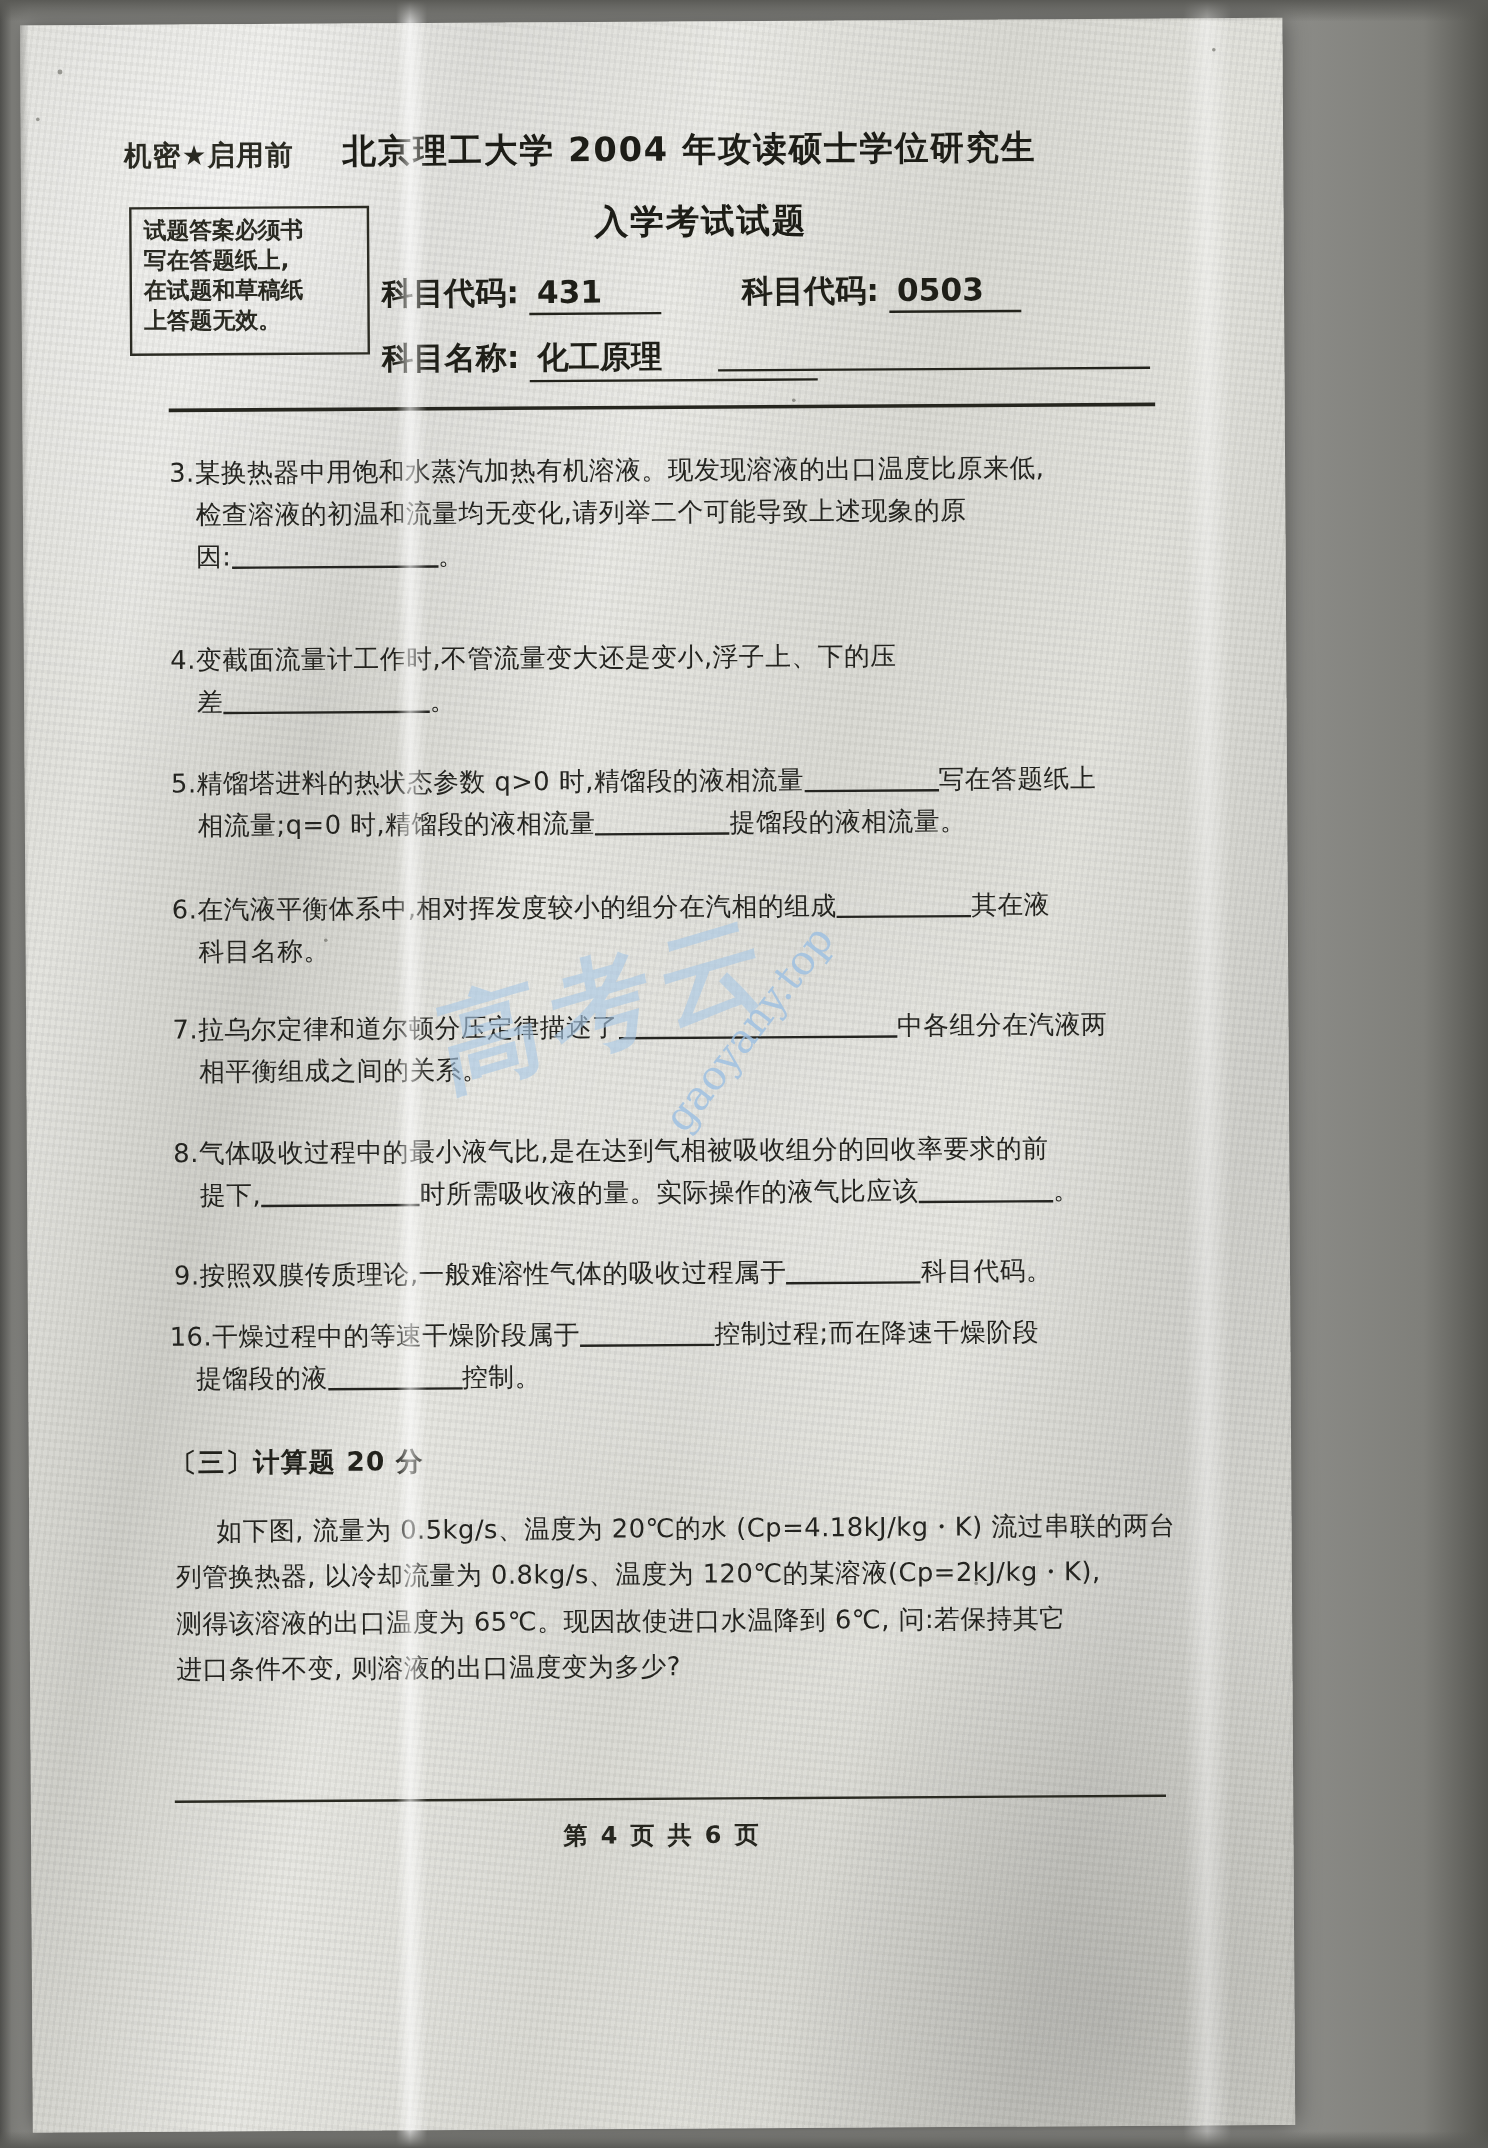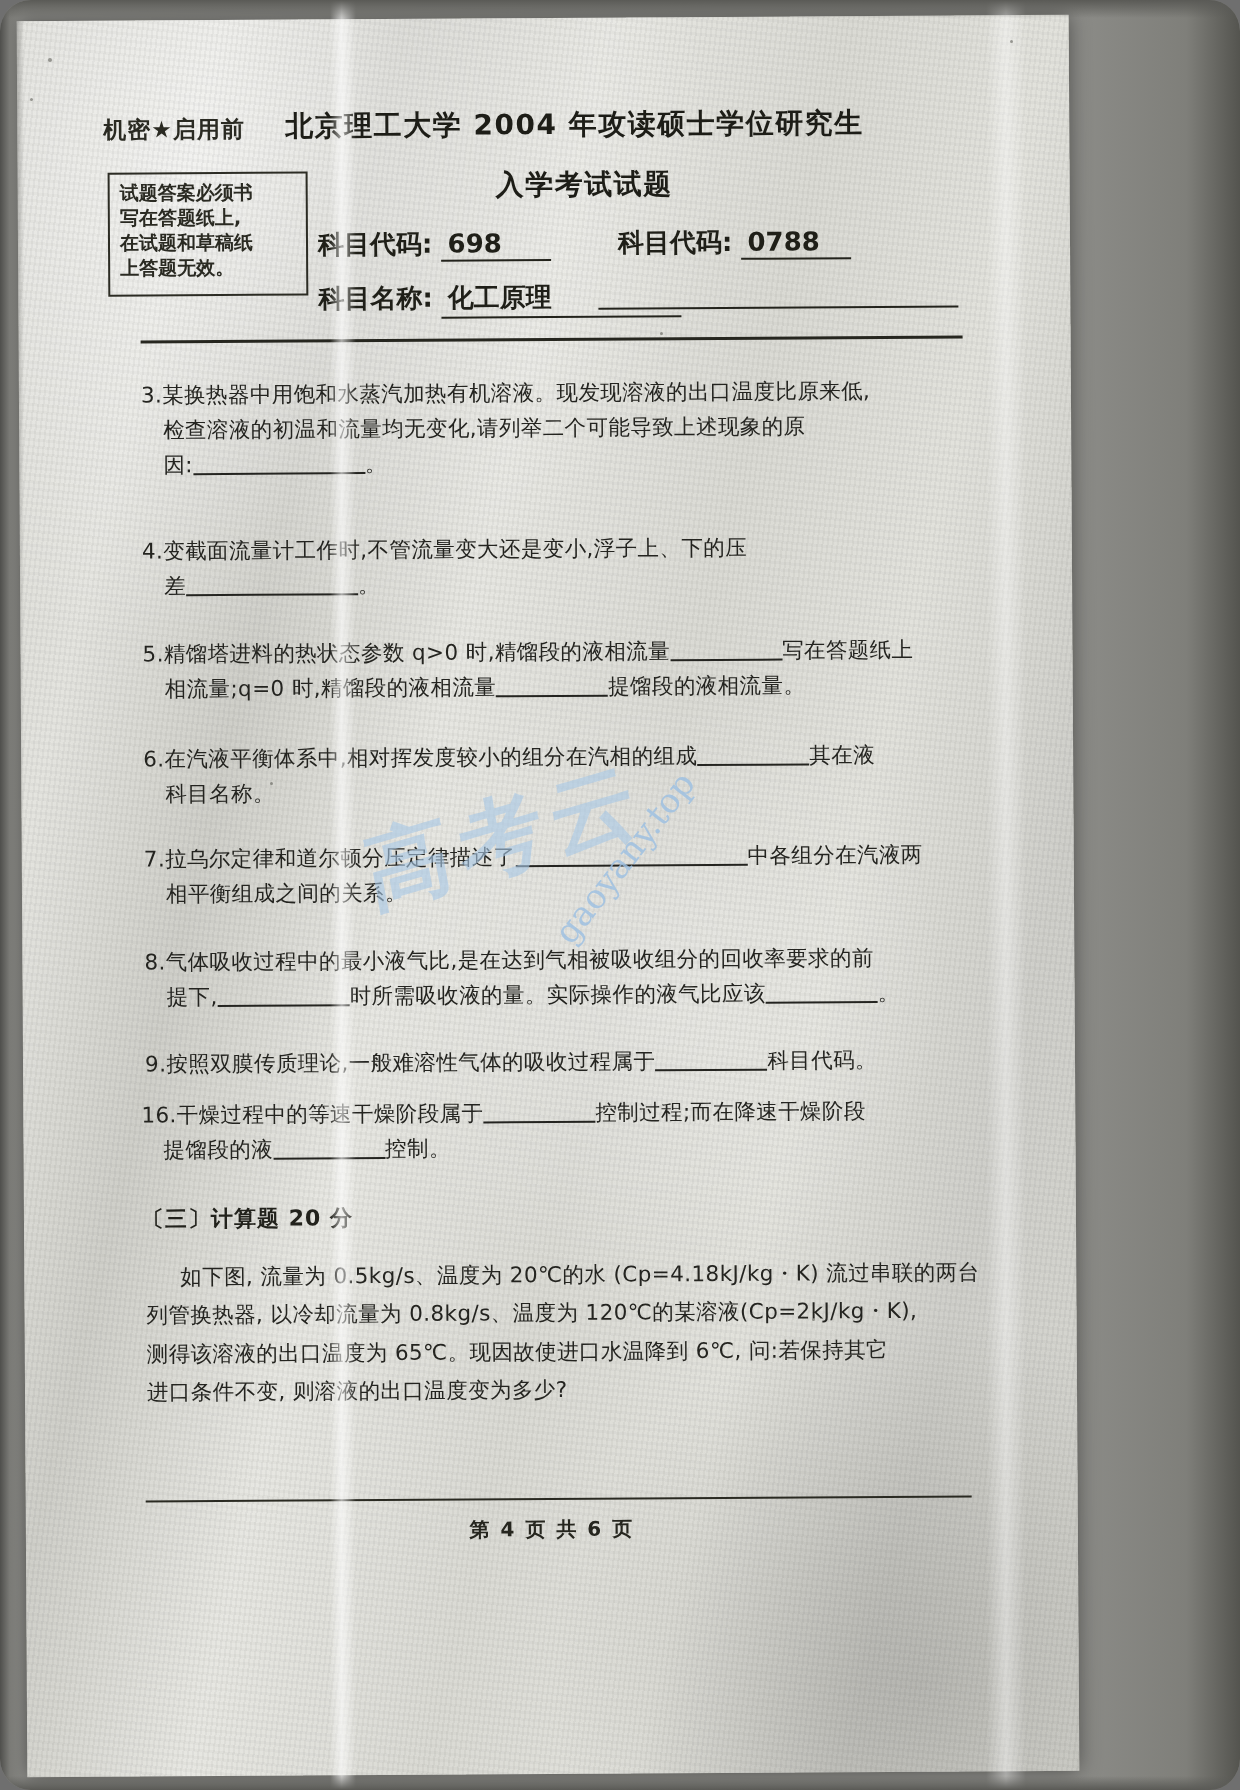--- a/index.html
+++ b/index.html
@@ -7,21 +7,20 @@
     padding: 0;
     background: #6f6f6f;
   }
   .page {
     position: relative;
     width: 1240px;
     height: 1790px;
     overflow: hidden;
     font-family: "DejaVu Sans", "Liberation Sans", sans-serif;
     background: #8c8c88;
-    border-radius: 31px;
   }
 
   
   .paper {
     position: absolute;
     left: 22px;
     top: 18px;
     width: 1052px;
     height: 1756px;
     background:
@@ -214,26 +213,26 @@
 
     <div class="notebox cn">
       <div>试题答案必须书</div>
       <div>写在答题纸上,</div>
       <div>在试题和草稿纸</div>
       <div>上答题无效。</div>
     </div>
 
     <div class="fieldrow r1 cn">
       <span>科目代码:</span>
-      <span class="ul-val">698</span>
+      <span class="ul-val">431</span>
     </div>
 
     <div class="fieldrow r1b cn">
       <span>科目代码:</span>
-      <span class="ul-val">0788</span>
+      <span class="ul-val">0503</span>
     </div>
 
     <div class="fieldrow r2 cn">
       <span>科目名称:</span>
       <span class="ul-val wide">化工原理</span>
     </div>
 
     <div class="ul-empty"></div>
     <div class="rule-main"></div>
 

